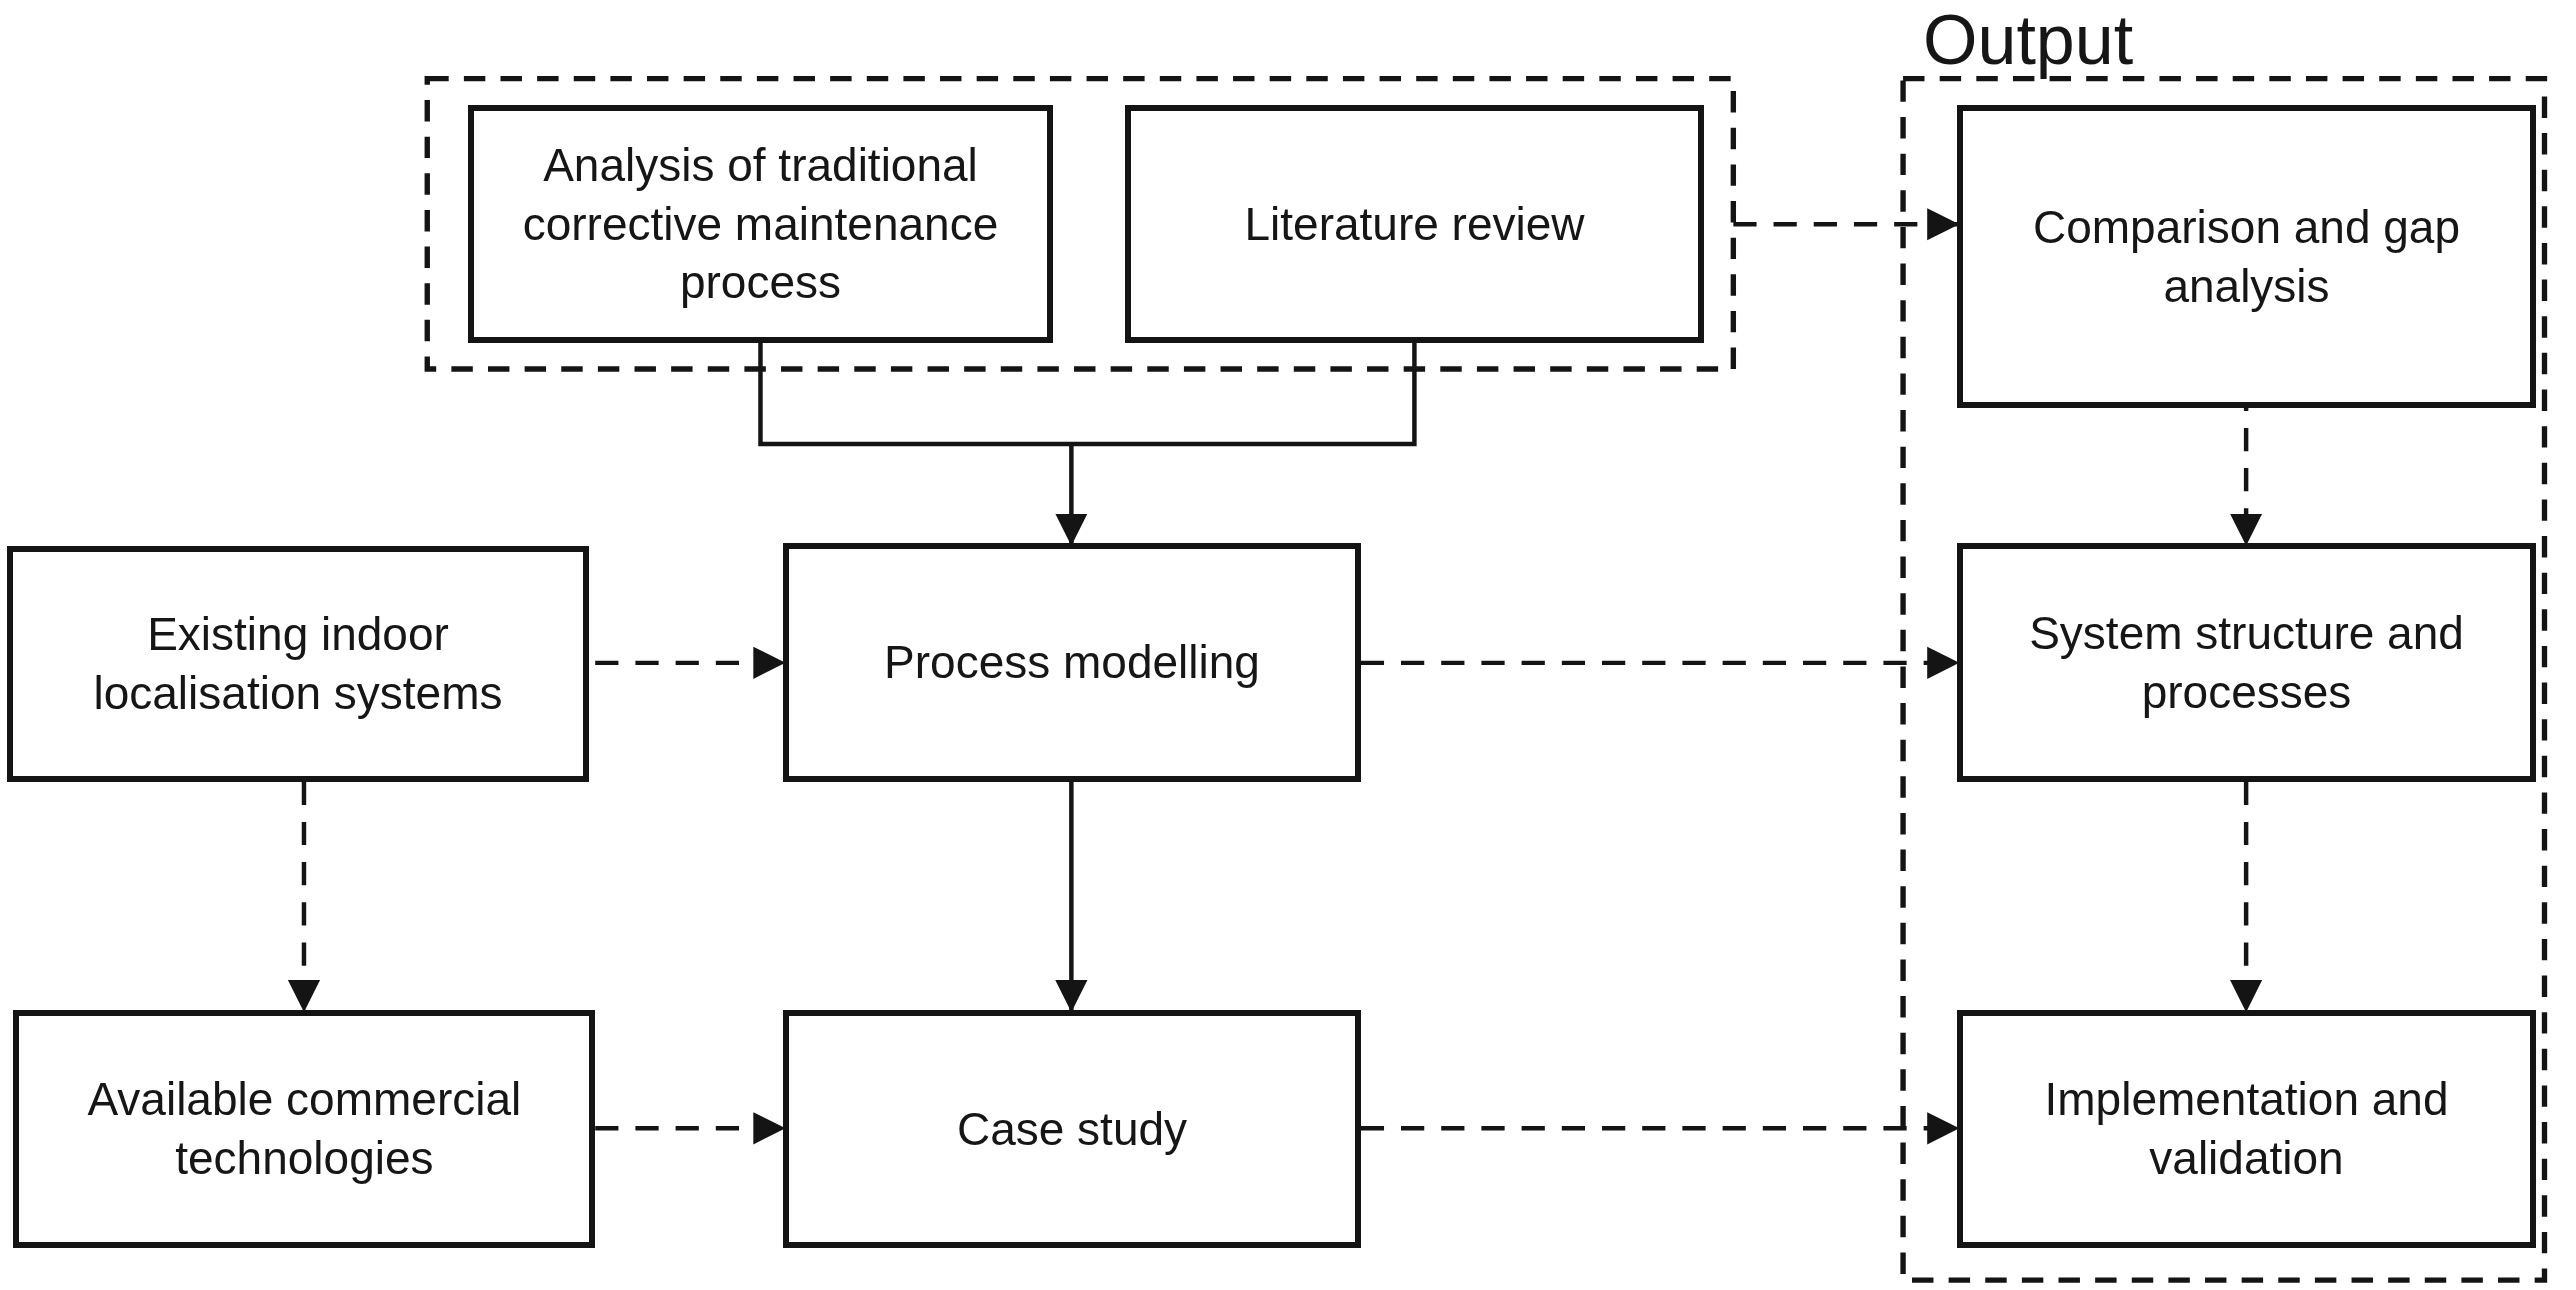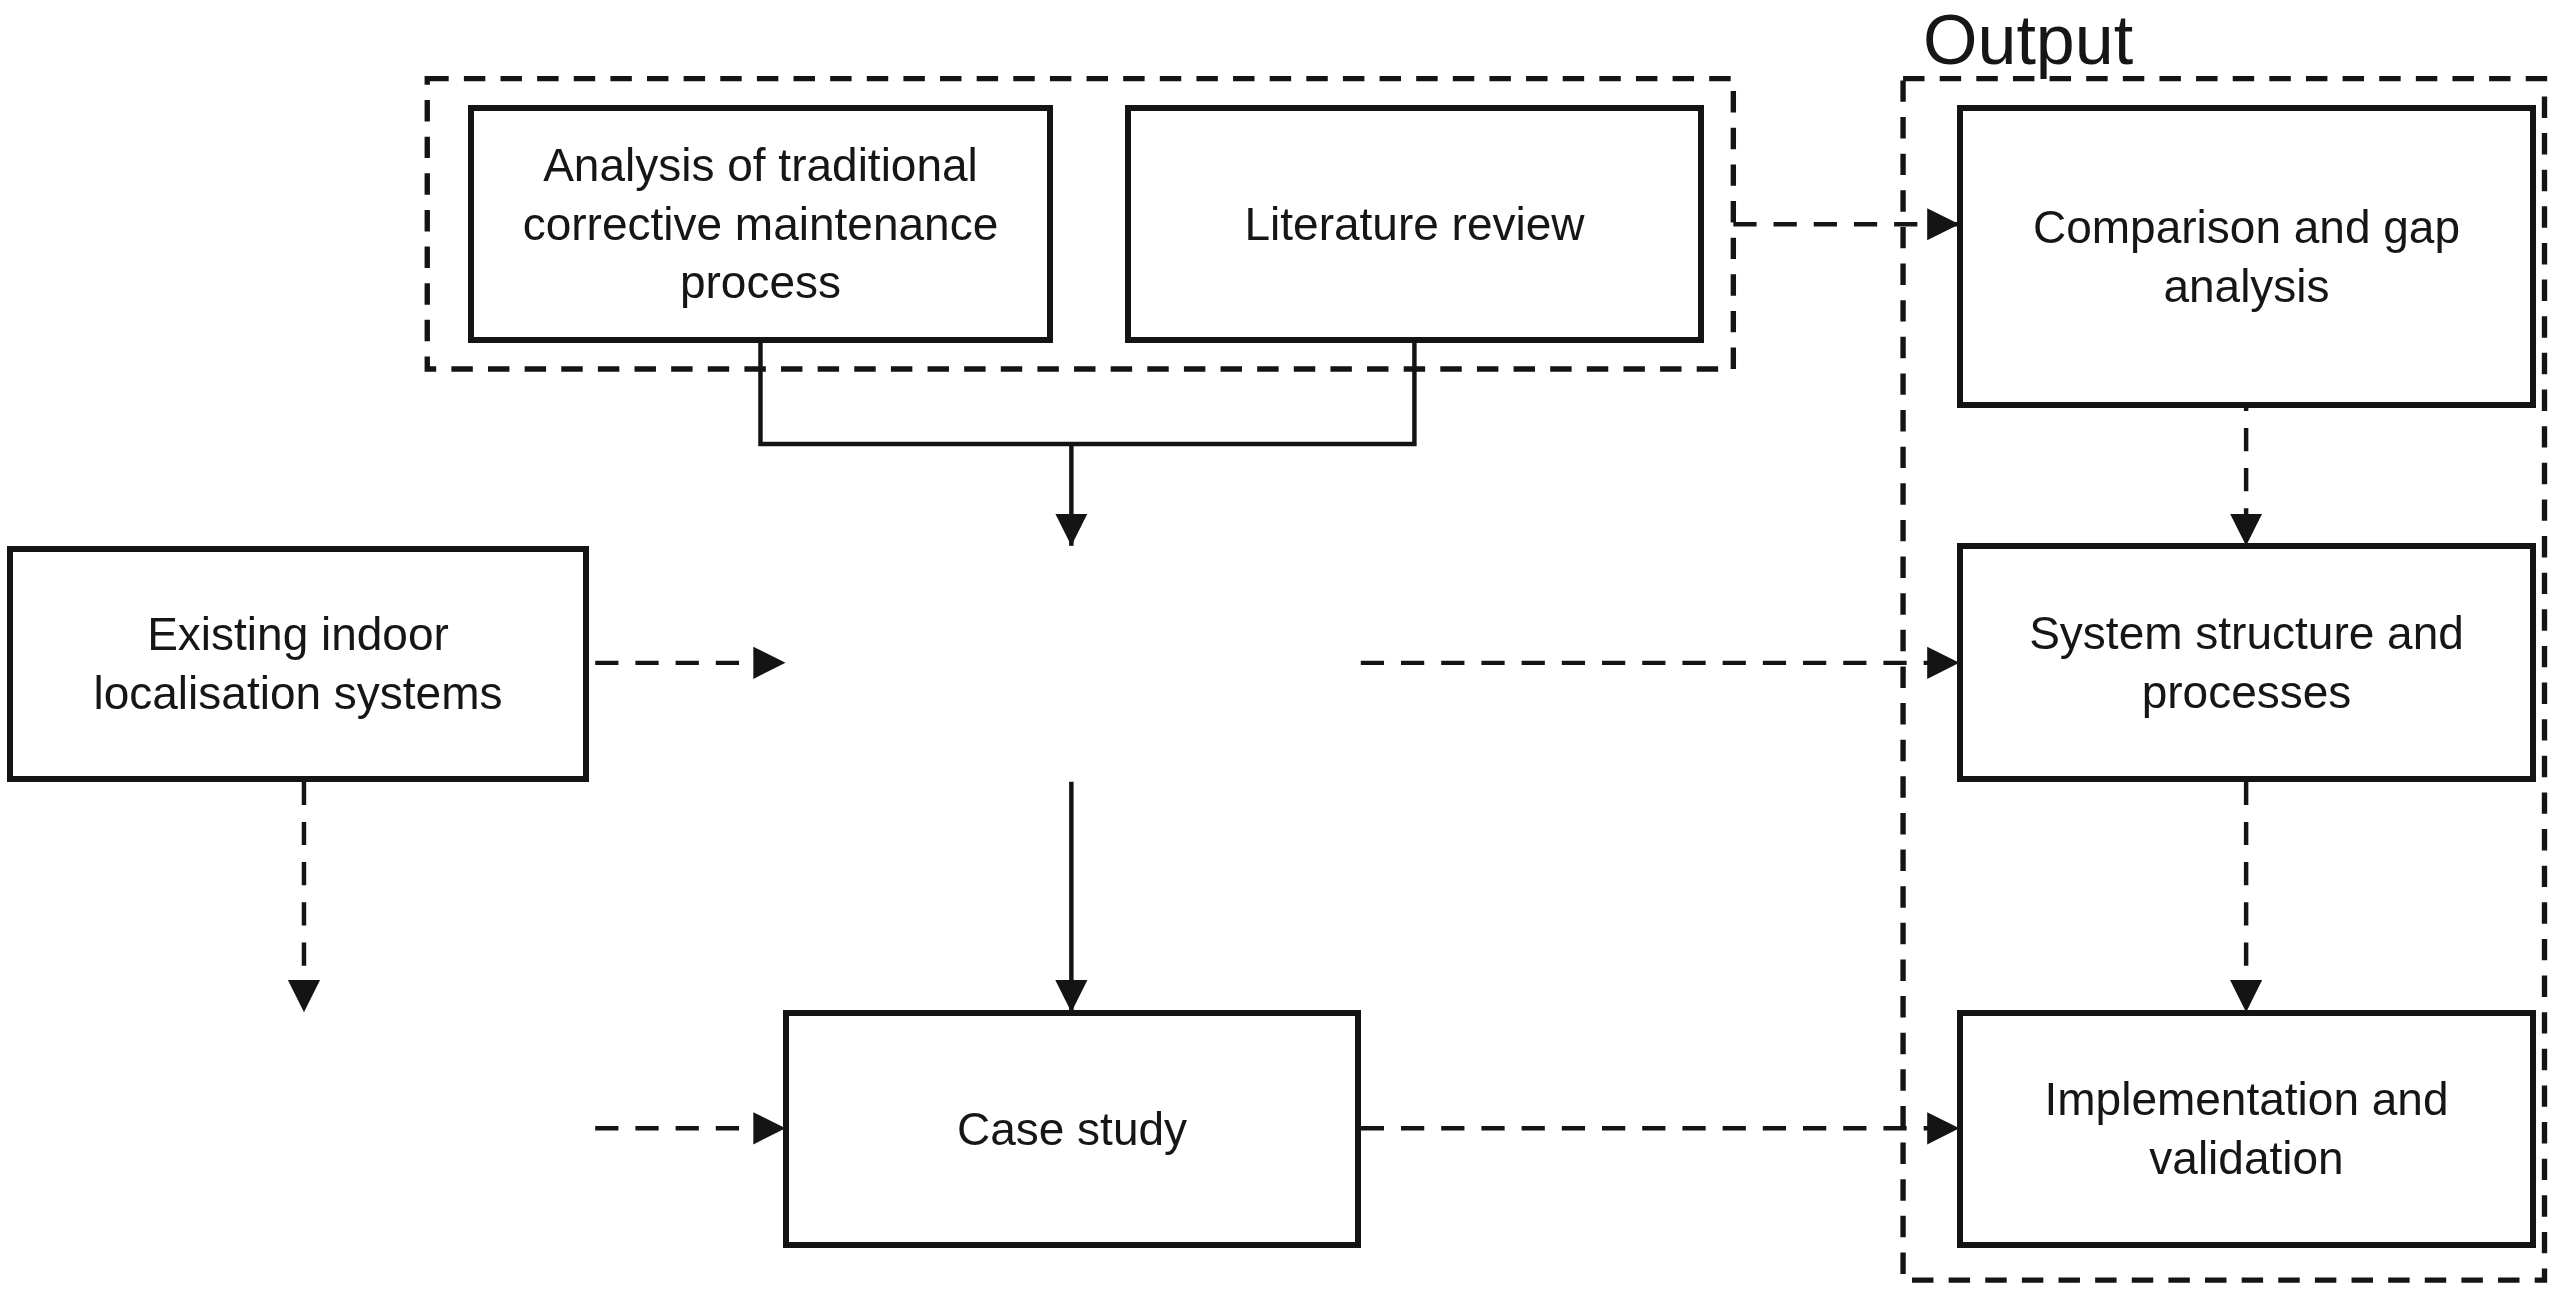--- a/index.html
+++ b/index.html
@@ -89,22 +89,24 @@
   <div class="group-label lbl-output">Output</div>
 
   <div class="node n-literature">Literature review</div>
 
   <div class="node n-analysis">Analysis of traditional corrective maintenance process</div>
 
   <div class="node n-comparison">Comparison and gap analysis</div>
 
   <div class="node n-existing">Existing indoor localisation systems</div>
 
+  <div class="node n-process">Process modelling</div>
 
   <div class="node n-system">System structure and processes</div>
 
+  <div class="node n-available">Available commercial technologies</div>
 
   <div class="node n-case">Case study</div>
 
   <div class="node n-implementation">Implementation and validation</div>
 
 </div>
 
 
 </body></html>

